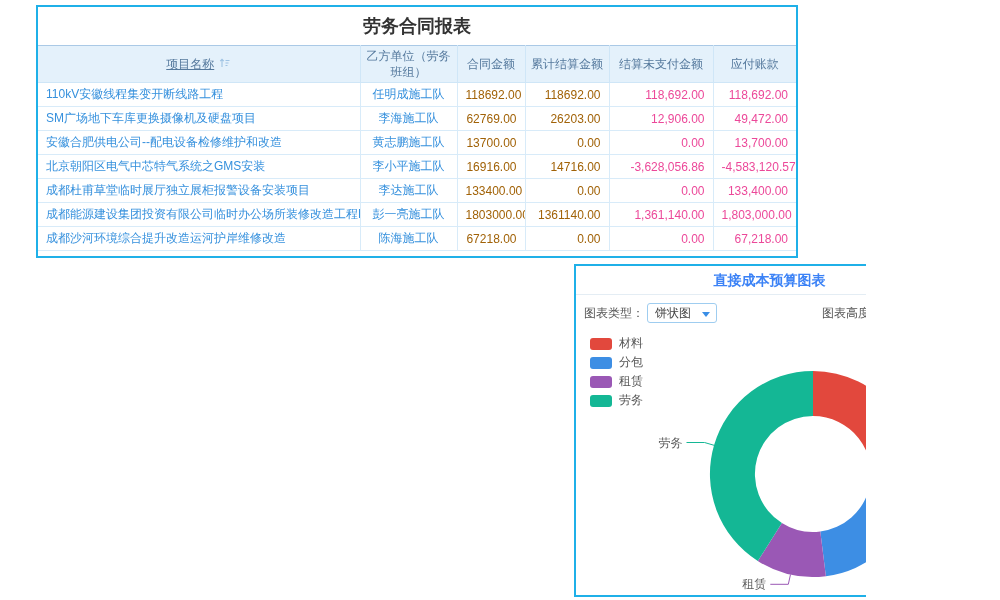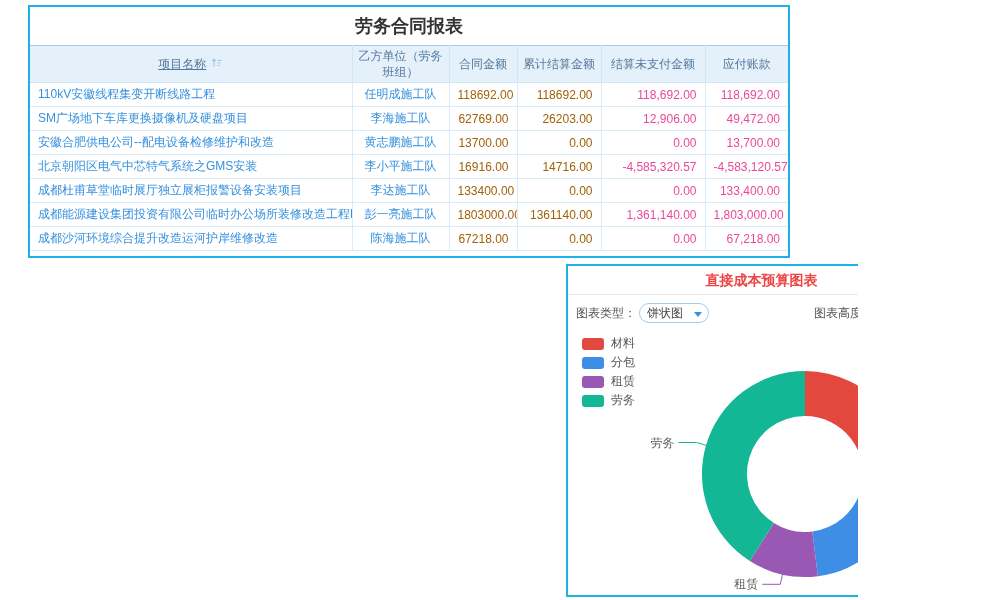--- a/index.html
+++ b/index.html
@@ -1,17 +1,17 @@
 <!DOCTYPE html>
 <html><head>
 <meta charset="utf-8">
 <style>
   html,body{margin:0;padding:0;background:#fff;}
   body{font-family:"Liberation Sans","DejaVu Sans",sans-serif;}
-  #stage{position:relative;width:858px;height:600px;background:#fff;overflow:hidden;}
+  #stage{position:relative;width:858px;height:600px;background:#fff;overflow:hidden;margin-left:8px;}
 
   
   .panel{position:absolute;background:#fff;border:2px solid #1fb0e8;box-sizing:border-box;}
   #table-panel{left:28px;top:5px;width:762px;height:253px;}
   .report-title{height:38px;line-height:38px;text-align:center;font-size:18px;font-weight:bold;color:#333;}
   #report-table{width:100%;border-collapse:collapse;table-layout:fixed;}
   #report-table th{
     background:#e4f1fb;color:#55799d;font-weight:normal;font-size:12px;
     border:1px solid #cfe6f7;border-top:1px solid #aac9e6;height:36px;text-align:center;
     padding:2px 4px;line-height:1.35;box-sizing:border-box;}
@@ -23,26 +23,26 @@
   #report-table td:first-child{border-left:none;}
   #report-table td:last-child{border-right:none;}
   td.c0{color:#3590dd;text-align:left;}
   td.c1{color:#3590dd;text-align:center;}
   td.c2,td.c3{color:#a16207;text-align:right;}
   td.c4,td.c5{color:#ec4899;text-align:right;}
   .sort-icon{display:inline-block;vertical-align:-1px;margin-left:5px;}
 
   
   #chart-panel{left:566px;top:264px;width:391px;height:333px;}
-  .chart-title{height:28px;line-height:28px;text-align:center;font-size:14px;font-weight:bold;color:#ef4444;
+  .chart-title{height:28px;line-height:28px;text-align:center;font-size:14px;font-weight:bold;color:#3b82f6;
     border-bottom:1px solid #e4edf4;}
   .controls{position:absolute;left:8px;right:8px;top:35px;height:22px;display:flex;justify-content:space-between;align-items:flex-end;}
   .control{display:flex;align-items:center;}
   .ctl-label{font-size:12px;color:#555;margin-right:3px;white-space:nowrap;}
-  .select{position:relative;width:70px;height:20px;line-height:18px;border:1px solid #9fcdf0;border-radius:10px;
+  .select{position:relative;width:70px;height:20px;line-height:18px;border:1px solid #9fcdf0;border-radius:3px;
     background:#fff;font-size:12px;color:#444;padding:0 16px 0 7px;box-sizing:border-box;cursor:pointer;white-space:nowrap;}
   .select .caret{position:absolute;right:6px;top:8px;width:0;height:0;
     border-left:4px solid transparent;border-right:4px solid transparent;border-top:5px solid #3a8ee6;}
 
   .legend{position:absolute;left:14px;top:68px;}
   .legend-item{display:flex;align-items:center;height:19px;cursor:pointer;}
   .legend-swatch{width:22px;height:12px;border-radius:3px;margin-right:7px;}
   .legend-label{font-size:12px;color:#555;}
 
   #donut-svg{position:absolute;left:0;top:0;pointer-events:none;}
@@ -103,21 +103,21 @@
             <td class="c2">13700.00</td>
             <td class="c3">0.00</td>
             <td class="c4">0.00</td>
             <td class="c5">13,700.00</td>
           </tr>
           <tr>
             <td class="c0">北京朝阳区电气中芯特气系统之GMS安装</td>
             <td class="c1">李小平施工队</td>
             <td class="c2">16916.00</td>
             <td class="c3">14716.00</td>
-            <td class="c4">-4,585,320.57</td>
+            <td class="c4">-3,628,056.86</td>
             <td class="c5">-4,583,120.57</td>
           </tr>
           <tr>
             <td class="c0">成都杜甫草堂临时展厅独立展柜报警设备安装项目</td>
             <td class="c1">李达施工队</td>
             <td class="c2">133400.00</td>
             <td class="c3">0.00</td>
             <td class="c4">0.00</td>
             <td class="c5">133,400.00</td>
           </tr>

